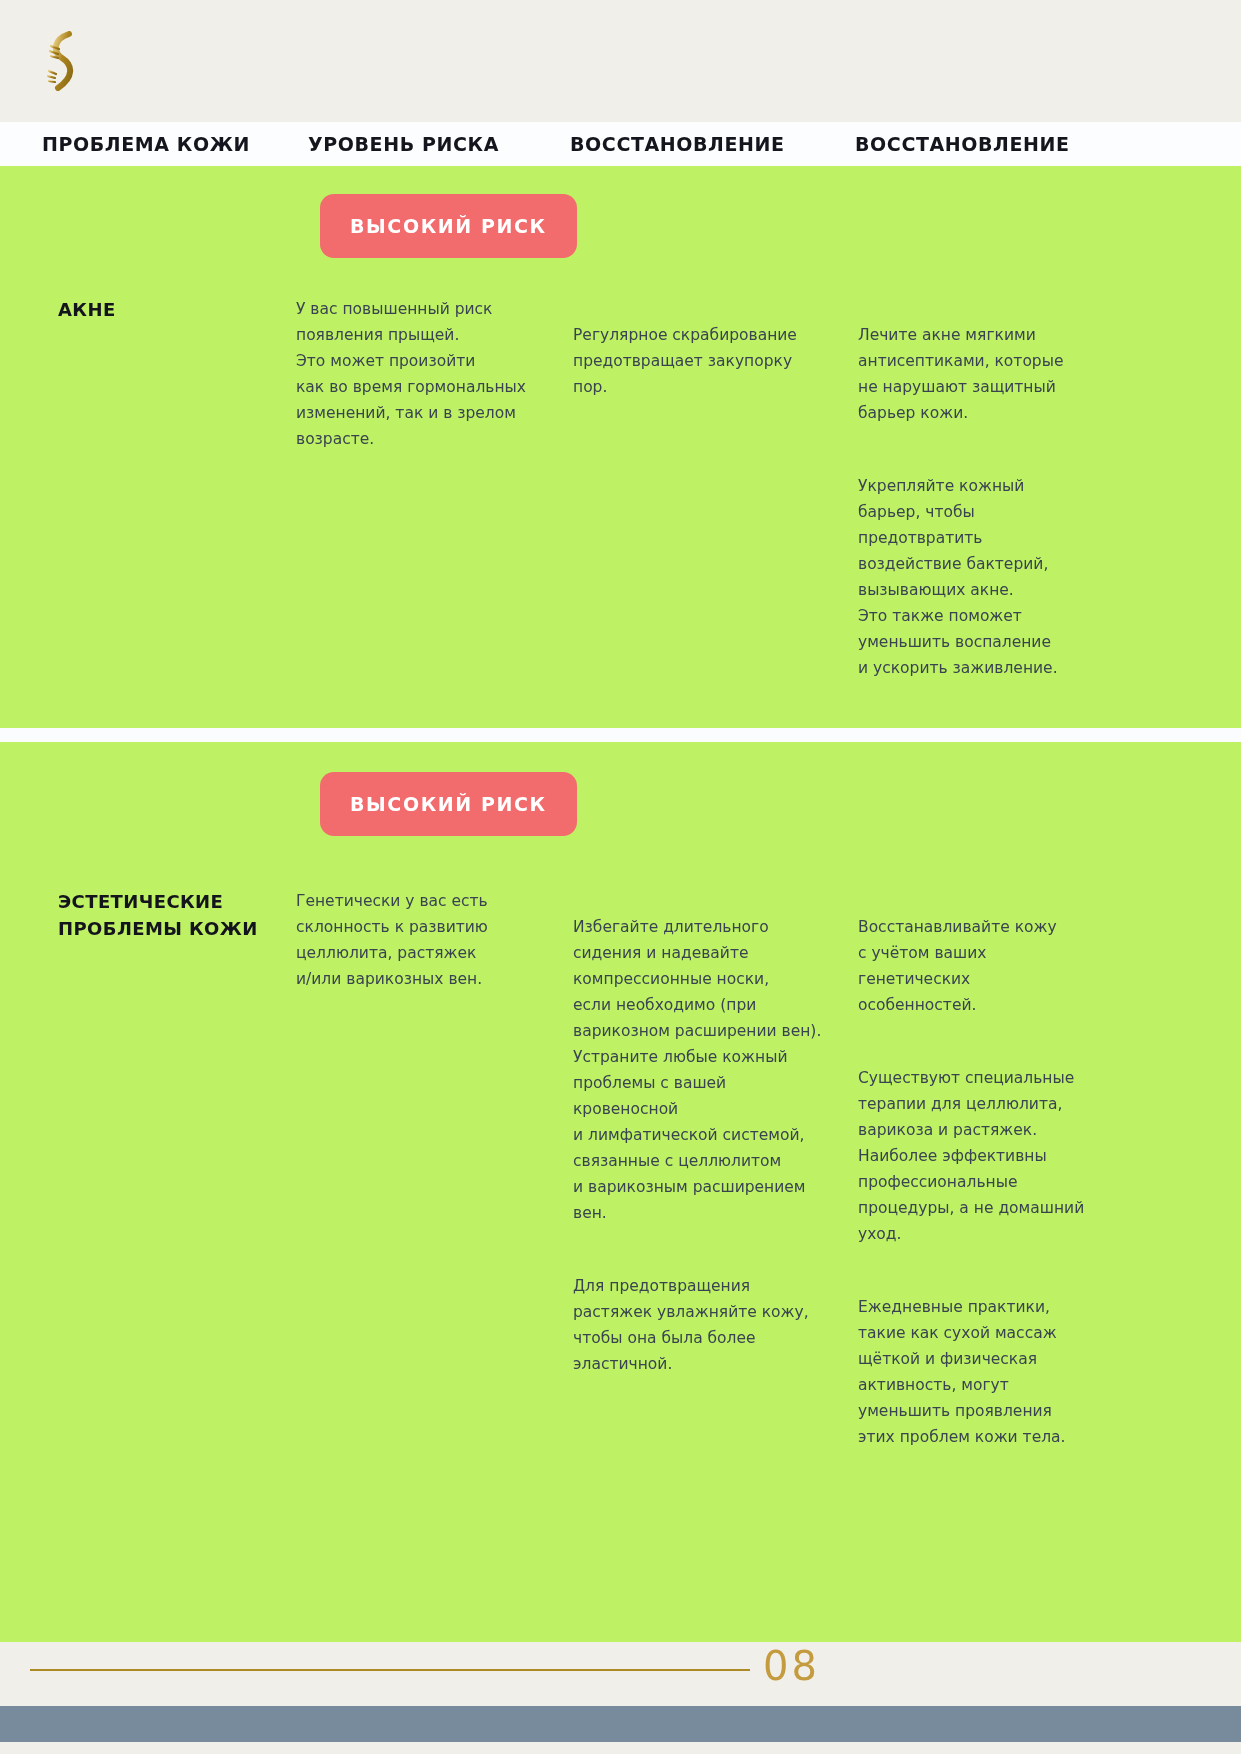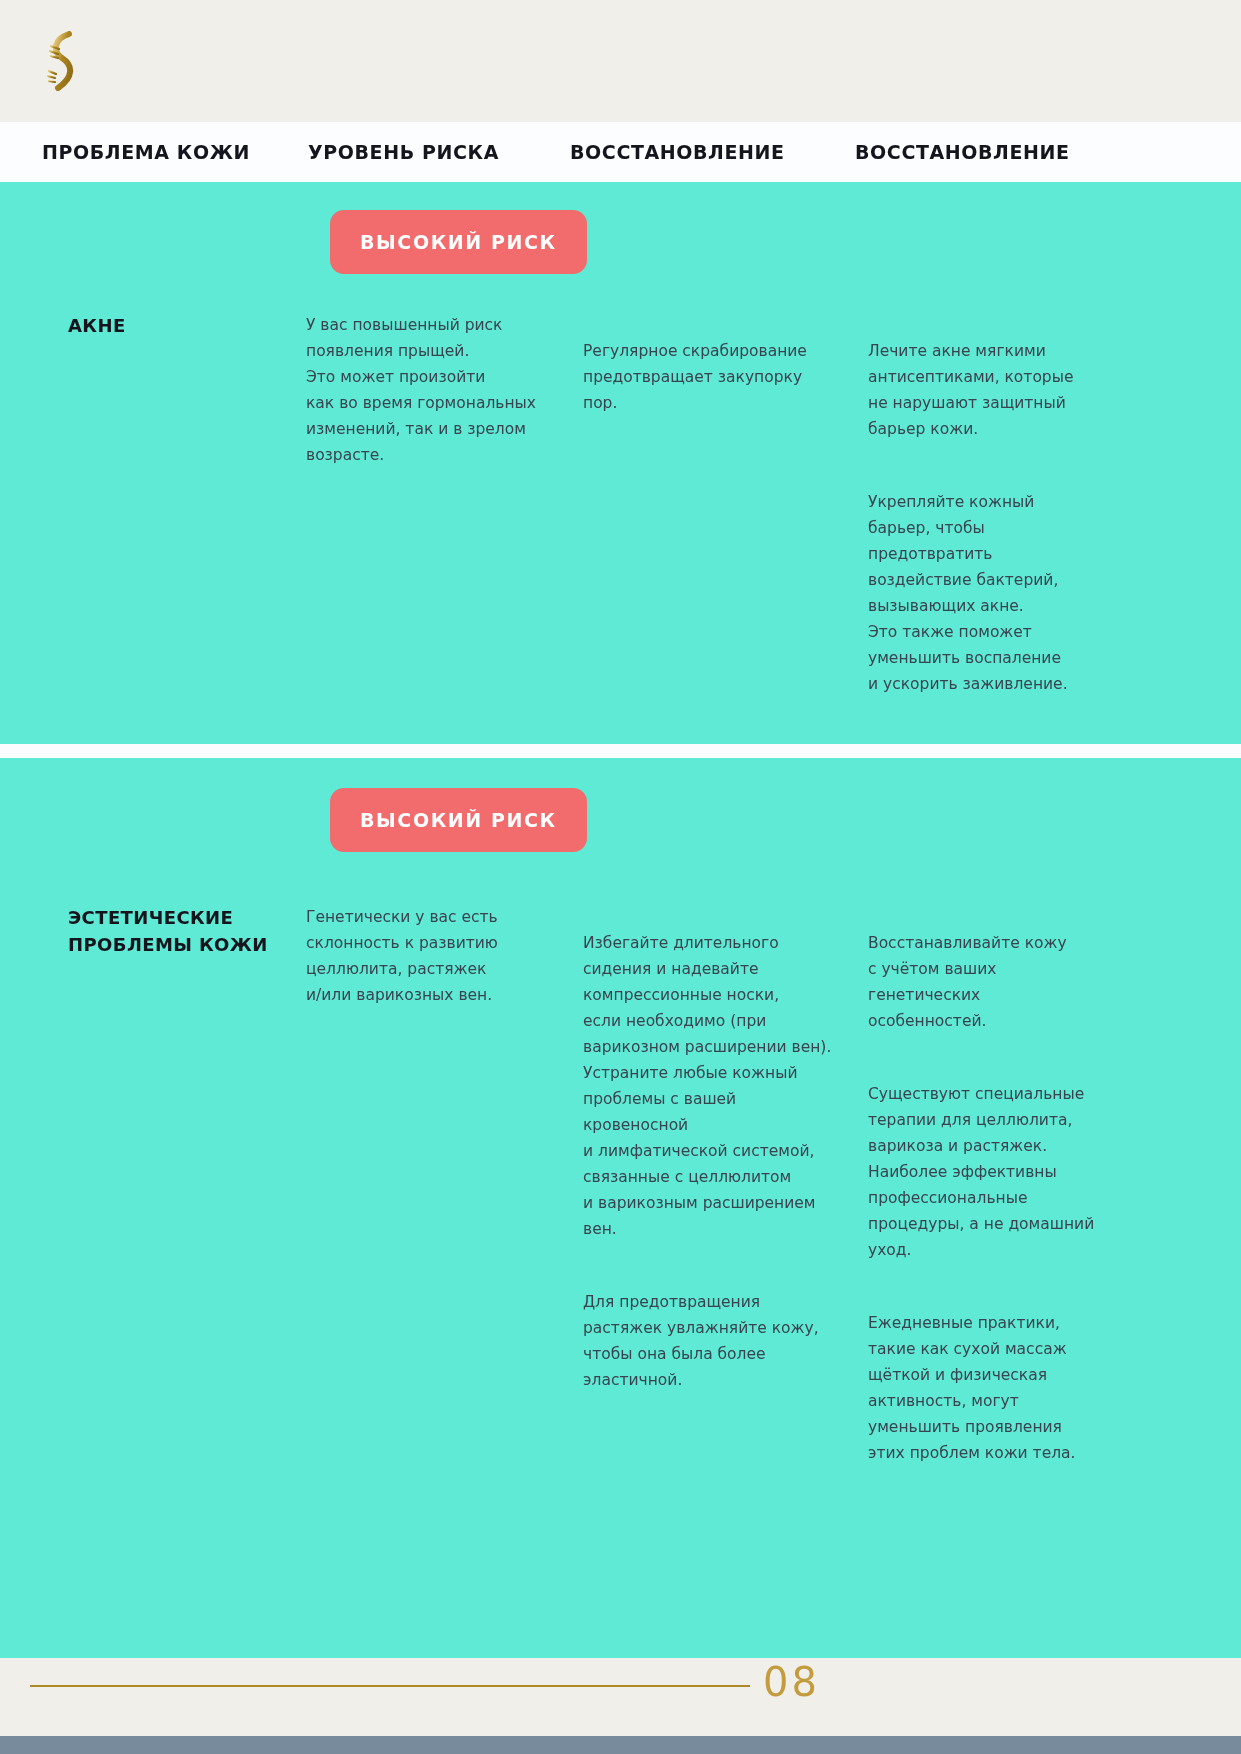--- a/index.html
+++ b/index.html
@@ -7,30 +7,30 @@
     width:1241px; height:1754px;
     background:#f0efe9;
     font-family:"DejaVu Sans", sans-serif;
     position:relative;
     overflow:hidden;
   }
   .top-band { height:122px; position:relative; background:#f0efe9; }
   .logo { position:absolute; left:45px; top:31px; width:34px; height:60px; }
 
   .table-header {
-    height:60px; background:#fbfdfe;
+    height:44px; background:#fbfdfe;
     display:grid; grid-template-columns:266px 262px 285px 1fr;
     padding:0 42px; box-sizing:border-box; align-items:center;
   }
   .table-header span {
     font-weight:bold; font-size:19px; letter-spacing:.6px; color:#15151e;
   }
 
   .section {
-    background:#5eead4; padding:28px 42px 0 40px; box-sizing:border-box;
+    background:#bef264; padding:28px 42px 0 30px; box-sizing:border-box;
   }
   .section-1 { min-height:556px; }
   .section-gap { height:14px; background:#fafcfd; }
   .section-2 { min-height:900px; padding-top:30px; }
 
   .badge {
     display:inline-block; margin-left:290px; margin-bottom:38px;
     background:#f26b6d; color:#ffffff;
     font-weight:bold; font-size:19px; letter-spacing:1.6px;
     padding:21px 30px; border-radius:14px;
@@ -41,21 +41,21 @@
   .cell {
     padding-right:18px; font-size:15.5px; line-height:26px;
     color:#3a4451; white-space:pre-line;
   }
   .cell p { margin:0 0 21px 15px; white-space:pre-line; }
   .problem {
     font-weight:bold; font-size:18px; line-height:27px;
     color:#14141d; letter-spacing:.4px;margin-left:28px;
   }
 
-  .footer { position:relative; height:78px; background:#f0efe9; }
+  .footer { position:relative; height:64px; background:#f0efe9; }
   .gold-line {
     position:absolute; left:30px; top:27px; width:720px; height:2px;
     background:#ad8a25;
   }
   .page-num {
     position:absolute; left:763px; top:1px;
     font-size:40px; letter-spacing:3px; color:#c49b3f;
   }
   .bottom-bar { height:36px; background:#778b9d; }
 </style>

